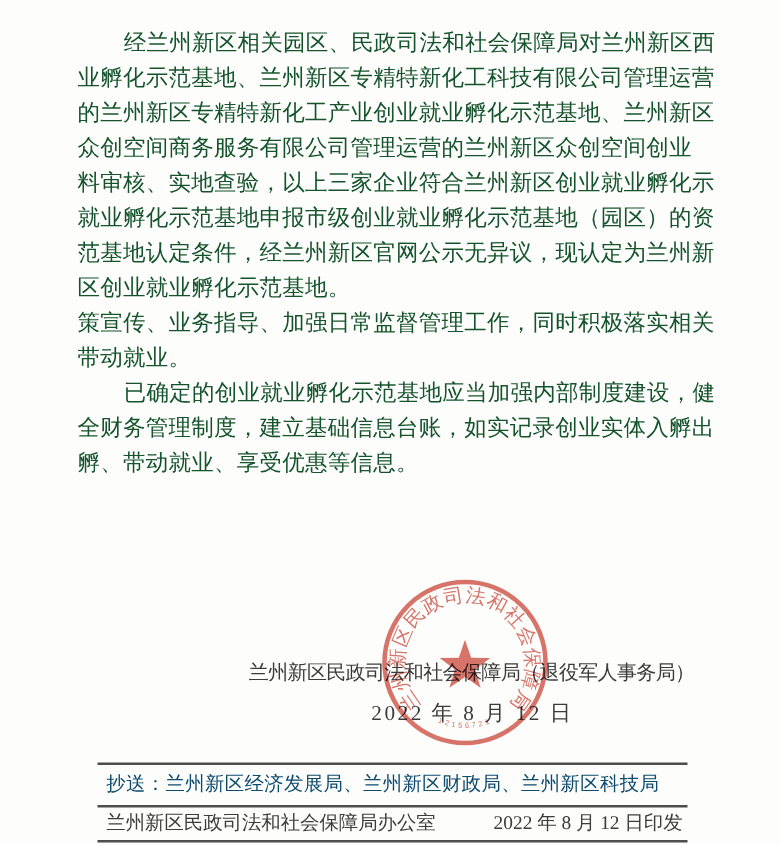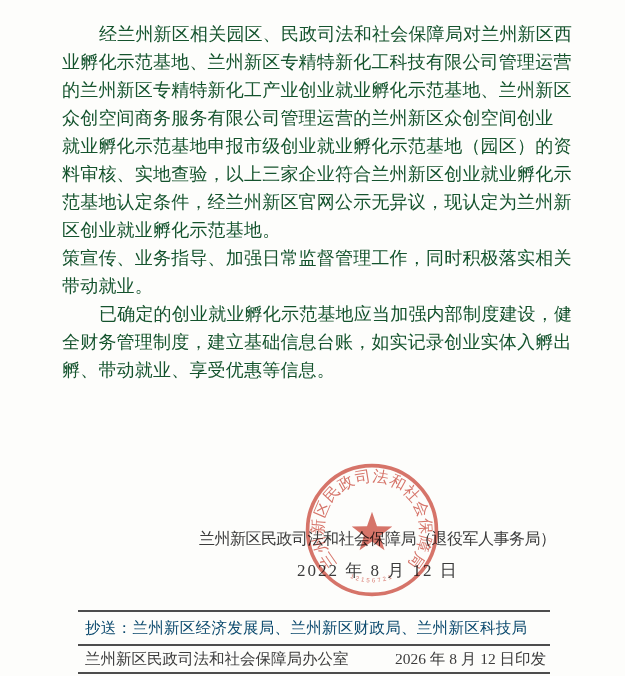--- a/index.html
+++ b/index.html
@@ -100,22 +100,22 @@
 </head>
 <body>
 
 <div class="page">
 
   <div class="body-text">
     <div class="line indent">经兰州新区相关园区、民政司法和社会保障局对兰州新区西</div>
     <div class="line">业孵化示范基地、兰州新区专精特新化工科技有限公司管理运营</div>
     <div class="line">的兰州新区专精特新化工产业创业就业孵化示范基地、兰州新区</div>
     <div class="line">众创空间商务服务有限公司管理运营的兰州新区众创空间创业</div>
+    <div class="line">料审核、实地查验，以上三家企业符合兰州新区创业就业孵化示</div>
     <div class="line">就业孵化示范基地申报市级创业就业孵化示范基地（园区）的资</div>
-    <div class="line">料审核、实地查验，以上三家企业符合兰州新区创业就业孵化示</div>
     <div class="line">范基地认定条件，经兰州新区官网公示无异议，现认定为兰州新</div>
     <div class="line para-end">区创业就业孵化示范基地。</div>
     <div class="line">策宣传、业务指导、加强日常监督管理工作，同时积极落实相关</div>
     <div class="line para-end">带动就业。</div>
     <div class="line indent">已确定的创业就业孵化示范基地应当加强内部制度建设，健</div>
     <div class="line">全财务管理制度，建立基础信息台账，如实记录创业实体入孵出</div>
     <div class="line para-end">孵、带动就业、享受优惠等信息。</div>
   </div>
 
   <div class="sig-org">兰州新区民政司法和社会保障局（退役军人事务局）</div>
@@ -135,18 +135,18 @@
       <textPath href="#seal-code-arc" startOffset="50%" text-anchor="middle">12156721</textPath>
     </text>
   </svg>
 
   <div class="footer">
     <div class="rule"></div>
     <div class="cc-row">抄送：兰州新区经济发展局、兰州新区财政局、兰州新区科技局</div>
     <div class="rule"></div>
     <div class="issue-row">
       <span>兰州新区民政司法和社会保障局办公室</span>
-      <span>2026 年 8 月 12 日印发</span>
+      <span>2022 年 8 月 12 日印发</span>
     </div>
     <div class="rule"></div>
   </div>
 
 </div>
 
 </body></html>

